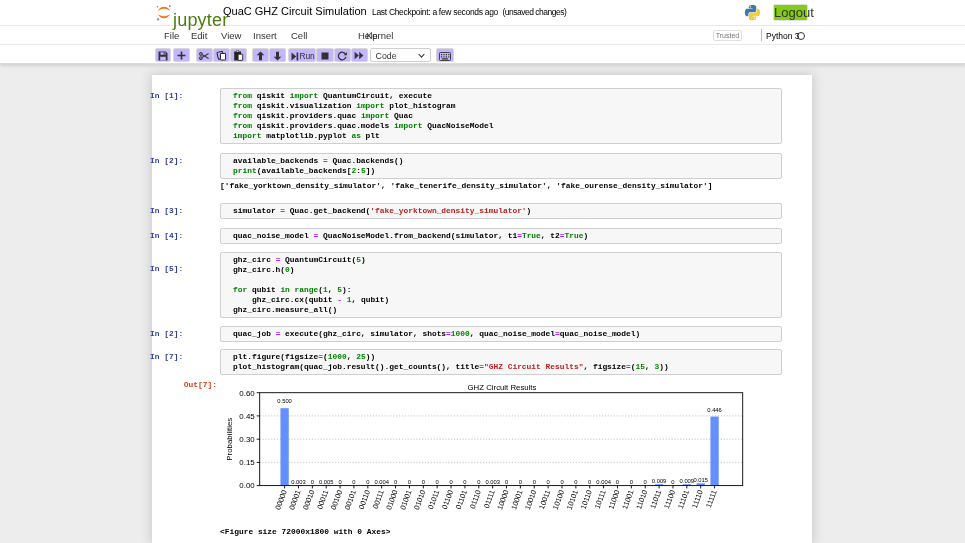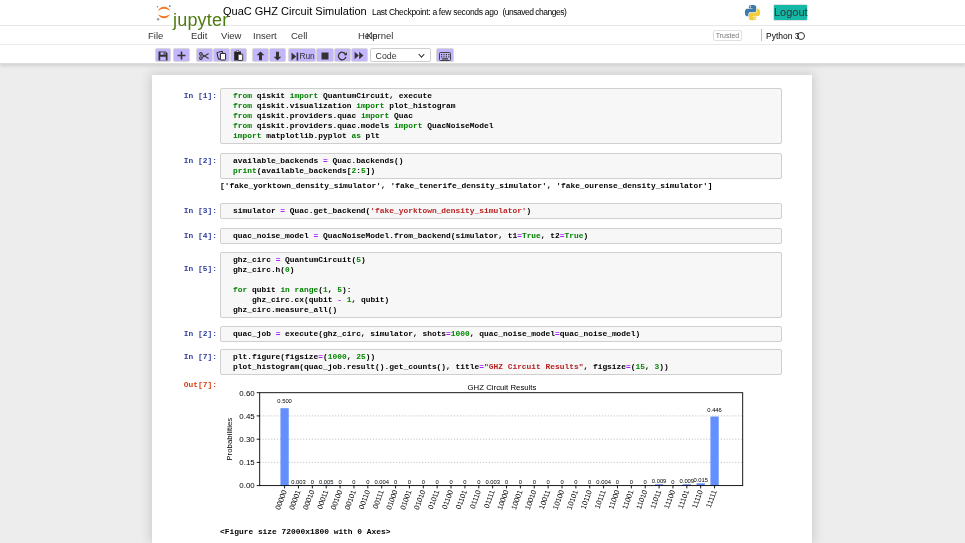--- a/index.html
+++ b/index.html
@@ -11,21 +11,21 @@
 #toolrow { position:absolute; left:0; top:45px; width:965px; height:19px; background:#fff; border-bottom:1px solid #dcdcdc; box-shadow:0 2px 3px rgba(120,120,120,0.22); }
 #nbarea { position:absolute; left:0; top:64px; width:965px; height:479px; background:#ededed; }
 #container { position:absolute; left:152px; top:75px; width:660px; height:468px; background:#fff; box-shadow:0 0 10px 1px rgba(87,87,87,0.25); }
 
 .menuitem { position:absolute; top:30px; font-size:9.5px; color:#333; }
 
 .tbtn { position:absolute; top:48px; height:13.5px; background:#c4b5fd; border:1px solid #d8d8d8; border-radius:2px; }
 .tbtn svg { display:block; margin:auto; }
 
 .pin, .pout, pre.code, .otext { font-family:"Liberation Mono",monospace; font-size:7.9px; line-height:10.1px; white-space:pre; font-weight:bold; }
-.pin { position:absolute; left:150px; width:67px; text-align:right; color:#303F9F; }
+.pin { position:absolute; left:150px; width:67px; text-align:left; color:#303F9F; }
 .pout { position:absolute; left:150px; width:67px; text-align:right; color:#D84315; }
 .inbox { position:absolute; left:220px; width:562px; background:#f7f7f7; border:1px solid #cfcfcf; border-radius:2px; padding:2px 0 2px 12px; }
 .otext { position:absolute; left:220px; color:#000; }
 .k { color:#008000; font-weight:bold; }
 .b { color:#008000; }
 .n { color:#080; }
 .s { color:#BA2121; }
 .o { color:#AA22FF; font-weight:bold; }
 </style>
 </head>
@@ -44,23 +44,23 @@
   <circle cx="1.5" cy="2.7" r="0.7" fill="#767677"></circle>
 </svg>
 <div class="abs" style="left:173px;top:10px;font-size:18px;color:#4d7c0f;letter-spacing:0.2px;">jupyter</div>
 <div class="abs" style="left:223px;top:4.5px;font-size:11px;color:#000;">QuaC GHZ Circuit Simulation</div>
 <div class="abs" style="left:372px;top:6.5px;font-size:8.5px;letter-spacing:-0.31px;color:#000;">Last Checkpoint: a few seconds ago</div>
 <div class="abs" style="left:502.5px;top:6.5px;font-size:8.5px;letter-spacing:-0.5px;color:#000;">(unsaved changes)</div>
 <svg class="abs" style="left:744px;top:4px" width="17" height="17" viewBox="0 0 110 110">
   <path fill="#3d7aab" d="M54.9,5.8c-25.1,0-23.5,10.9-23.5,10.9l0,11.3h23.9v3.4H21.9c0,0-16,-1.8-16,23.5c0,25.3,14,24.4,14,24.4h8.3V67.5c0,0-0.5-14,13.8-14h23.7c0,0,13.4,0.2,13.4-12.9V18.8C79.1,18.8,81.1,5.8,54.9,5.8z M41.7,13.4c2.4,0,4.3,1.9,4.3,4.3c0,2.4-1.9,4.3-4.3,4.3c-2.4,0-4.3-1.9-4.3-4.3C37.4,15.3,39.3,13.4,41.7,13.4z"></path>
   <path fill="#f2cd3c" d="M55.6,104.5c25.1,0,23.5-10.9,23.5-10.9l0-11.3H55.2v-3.4h33.4c0,0,16,1.8,16-23.5c0-25.3-14-24.4-14-24.4h-8.3v11.8c0,0,0.5,14-13.8,14H44.8c0,0-13.4-0.2-13.4,12.9v21.7C31.4,91.5,29.4,104.5,55.6,104.5z M68.8,96.9c-2.4,0-4.3-1.9-4.3-4.3c0-2.4,1.9-4.3,4.3-4.3c2.4,0,4.3,1.9,4.3,4.3C73.1,95,71.2,96.9,68.8,96.9z"></path>
 </svg>
-<div class="abs" style="left:773px;top:4px;width:35px;height:17px;border:1px solid #e3e3e3;border-radius:2px;background:#14b8a6;font-size:11px;color:#333;text-align:center;line-height:15px;">Logout</div>
-
-<div class="menuitem" style="left:148px;">File</div>
+<div class="abs" style="left:773px;top:4px;width:35px;height:17px;border:1px solid #e3e3e3;border-radius:2px;background:#84cc16;font-size:13px;color:#333;text-align:center;line-height:15px;">Logout</div>
+
+<div class="menuitem" style="left:164px;">File</div>
 <div class="menuitem" style="left:191px;">Edit</div>
 <div class="menuitem" style="left:221px;">View</div>
 <div class="menuitem" style="left:253px;">Insert</div>
 <div class="menuitem" style="left:291px;">Cell</div>
 <div class="menuitem" style="left:319px;padding-left:47px;">Kernel</div>
 <div class="menuitem" style="left:358px;">Help</div>
 <div class="abs" style="left:713px;top:30px;width:29px;height:11px;border:1px solid #e0e0e0;border-radius:2px;font-size:7px;color:#777;text-align:center;line-height:10px;">Trusted</div>
 <div class="abs" style="left:761px;top:29px;width:1px;height:12px;background:#bbb;"></div>
 <div class="abs" style="left:766px;top:30.5px;font-size:8.5px;color:#000;">Python 3</div>
 <div class="abs" style="left:797px;top:31.5px;width:8px;height:8px;border:1.5px solid #333;border-radius:50%;"></div>

